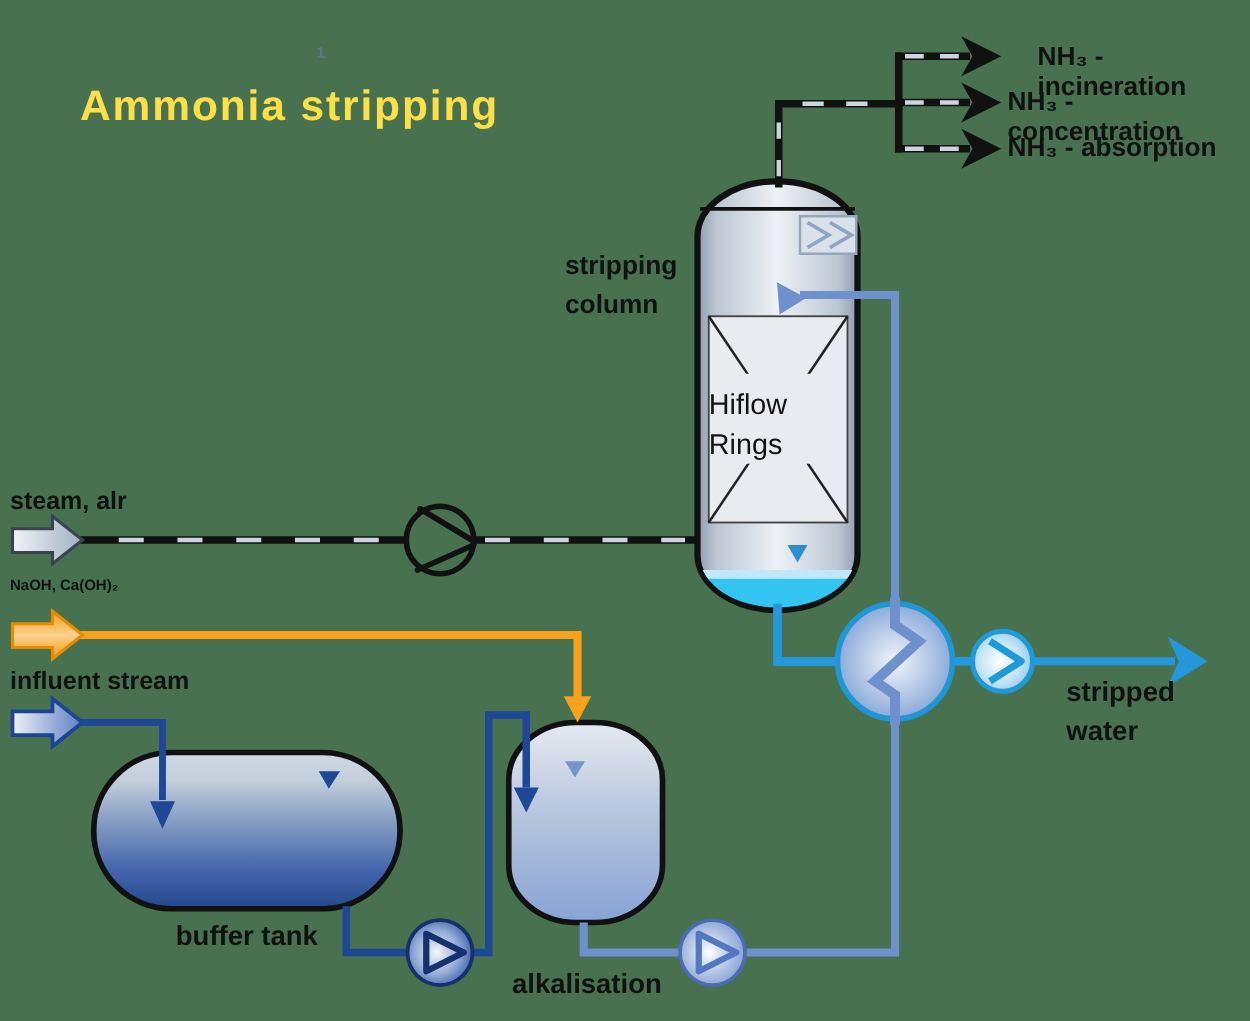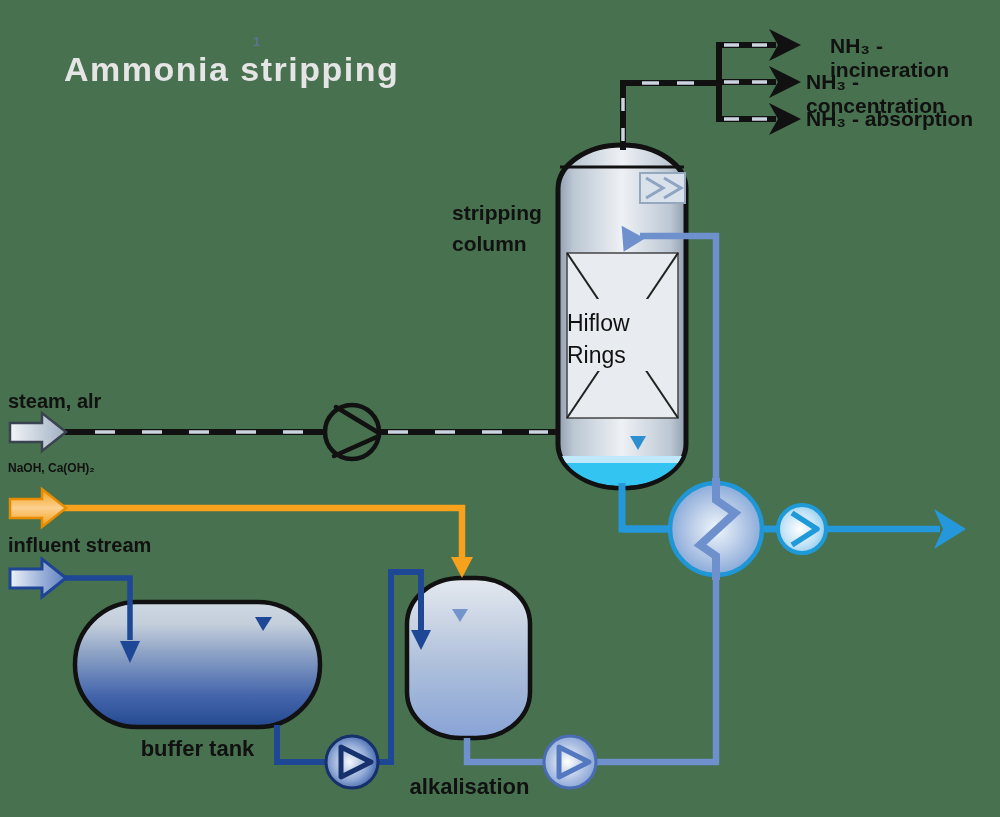--- a/index.html
+++ b/index.html
@@ -1,20 +1,20 @@
 <!DOCTYPE html>
 <html><head>
 <meta charset="utf-8">
 <style>
   html,body{margin:0;padding:0;}
   body{background:#47714f;font-family:"Liberation Sans","DejaVu Sans",sans-serif;}
   #stage{position:relative;width:1000px;height:817px;background:#47714f;overflow:hidden;}
   #diagram-svg{position:absolute;left:0;top:0;}
   .lbl{position:absolute;color:#111;font-weight:bold;white-space:pre-line;}
-  .lbl-title{left:64px;top:50px;font-size:34px;letter-spacing:1.5px;color:#e5e5e5;font-weight:bold;}
+  .lbl-title{left:64px;top:66px;font-size:34px;letter-spacing:1.5px;color:#fde047;font-weight:bold;}
   .lbl-sup{left:253px;top:34px;font-size:13px;color:#5f7390;font-weight:bold;}
   .lbl-steam{left:8px;top:390px;font-size:20px;}
   .lbl-naoh{left:8px;top:461px;font-size:12px;}
   .lbl-influent{left:8px;top:534px;font-size:20px;}
   .lbl-column{left:452px;top:197px;font-size:21px;line-height:31px;}
   .lbl-hiflow{left:567px;top:307px;width:111px;font-size:23px;line-height:32px;font-weight:normal;}
   .lbl-buffer{left:75px;top:736px;width:245px;text-align:center;font-size:22px;}
   .lbl-alk{left:397px;top:774px;width:145px;text-align:center;font-size:22px;}
   .lbl-stripped{left:853px;top:538px;font-size:22px;line-height:31px;}
   .lbl-gas{left:806px;font-size:21px;}
@@ -202,18 +202,20 @@
 <div class="lbl lbl-steam">steam, alr</div>
 <div class="lbl lbl-naoh">NaOH, Ca(OH)₂</div>
 <div class="lbl lbl-influent">influent stream</div>
 
 <div class="lbl lbl-column">stripping
 column</div>
 <div class="lbl lbl-hiflow">Hiflow
 Rings</div>
 <div class="lbl lbl-buffer">buffer tank</div>
 <div class="lbl lbl-alk">alkalisation</div>
+<div class="lbl lbl-stripped">stripped
+water</div>
 
 <div class="lbl lbl-gas lbl-gas1">NH₃ - incineration</div>
 <div class="lbl lbl-gas lbl-gas2">NH₃ - concentration</div>
 <div class="lbl lbl-gas lbl-gas3">NH₃ - absorption</div>
 
 </div>
 
 </body></html>

